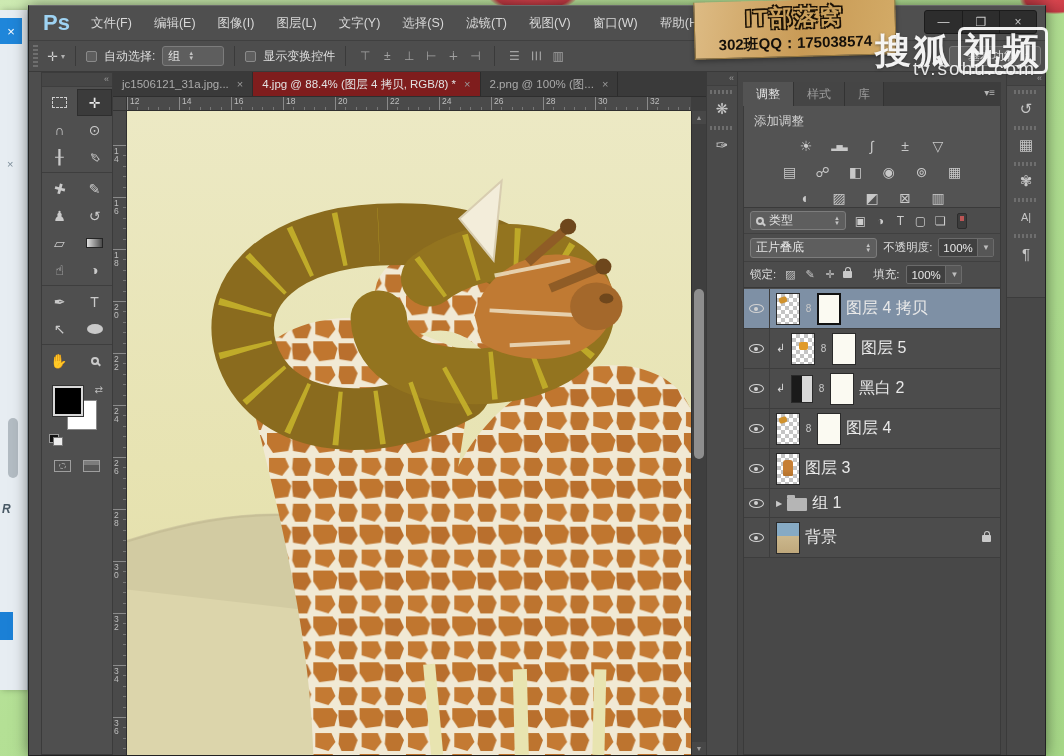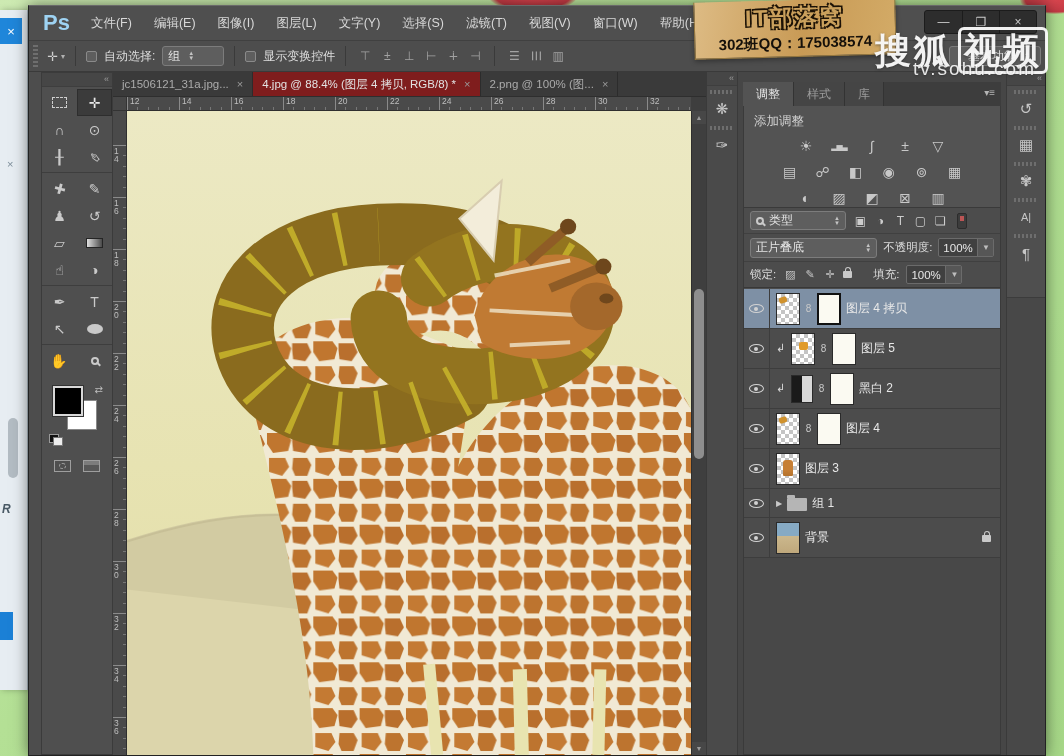--- a/index.html
+++ b/index.html
@@ -132,21 +132,21 @@
   .lthumb{width:24px;height:32px;border:1px solid #2a2a2a;position:relative;flex:0 0 24px;}
   .checker{background:linear-gradient(45deg,#c4c4c4 25%,transparent 25%,transparent 75%,#c4c4c4 75%) 0 0/8px 8px,linear-gradient(45deg,#c4c4c4 25%,transparent 25%,transparent 75%,#c4c4c4 75%) 4px 4px/8px 8px,#fff;}
   .lthumb.speck::after{content:"";position:absolute;left:2px;top:3px;width:8px;height:6px;background:#d0922e;border-radius:2px;transform:rotate(-18deg);}
   .lthumb.speck2::after{content:"";position:absolute;left:7px;top:8px;width:9px;height:8px;background:#e09a28;border-radius:2px;}
   .lthumb.giraffe::after{content:"";position:absolute;left:6px;top:6px;width:10px;height:16px;background:linear-gradient(#c67f35 60%,#b4722c);border-radius:3px 3px 1px 1px;}
   .lthumb.bwadj{background:linear-gradient(90deg,#1a1a1a 0 50%,#d8d8d8 50%);width:22px;height:28px;flex-basis:22px;}
   .lthumb.land{background:linear-gradient(#86aac4 0 45%,#cbb78c 45%,#bfa87c);}
   .lmask{width:24px;height:32px;background:#fbfaf2;border:1px solid #2a2a2a;flex:0 0 24px;}
   .lrow.sel .lmask{border:2px solid #111;}
   .link8{color:#c9c9c9;font-size:10px;width:7px;text-align:center;}
-  .lname{font-size:12px;color:#e8e8e8;white-space:nowrap;}
+  .lname{font-size:16px;color:#e8e8e8;white-space:nowrap;}
   .lname.u{}
   .tri{color:#c8c8c8;font-size:8px;}
   .folder{width:20px;height:13px;background:#b5b5b5;border-radius:1px;position:relative;margin-top:2px;}
   .folder::before{content:"";position:absolute;top:-3px;left:0;width:8px;height:3px;background:#b5b5b5;border-radius:1px 1px 0 0;}
   .rowlock{position:absolute;right:9px;top:50%;transform:translateY(-50%);}
 
   
   .fardock{position:absolute;left:977px;top:66px;right:0;bottom:0;background:#4f4f4f;border-left:1px solid #3a3a3a;}
   .fardock .lowzone{position:absolute;left:0;right:0;top:225px;bottom:0;background:#484848;border-top:1px solid #3c3c3c;}
 

